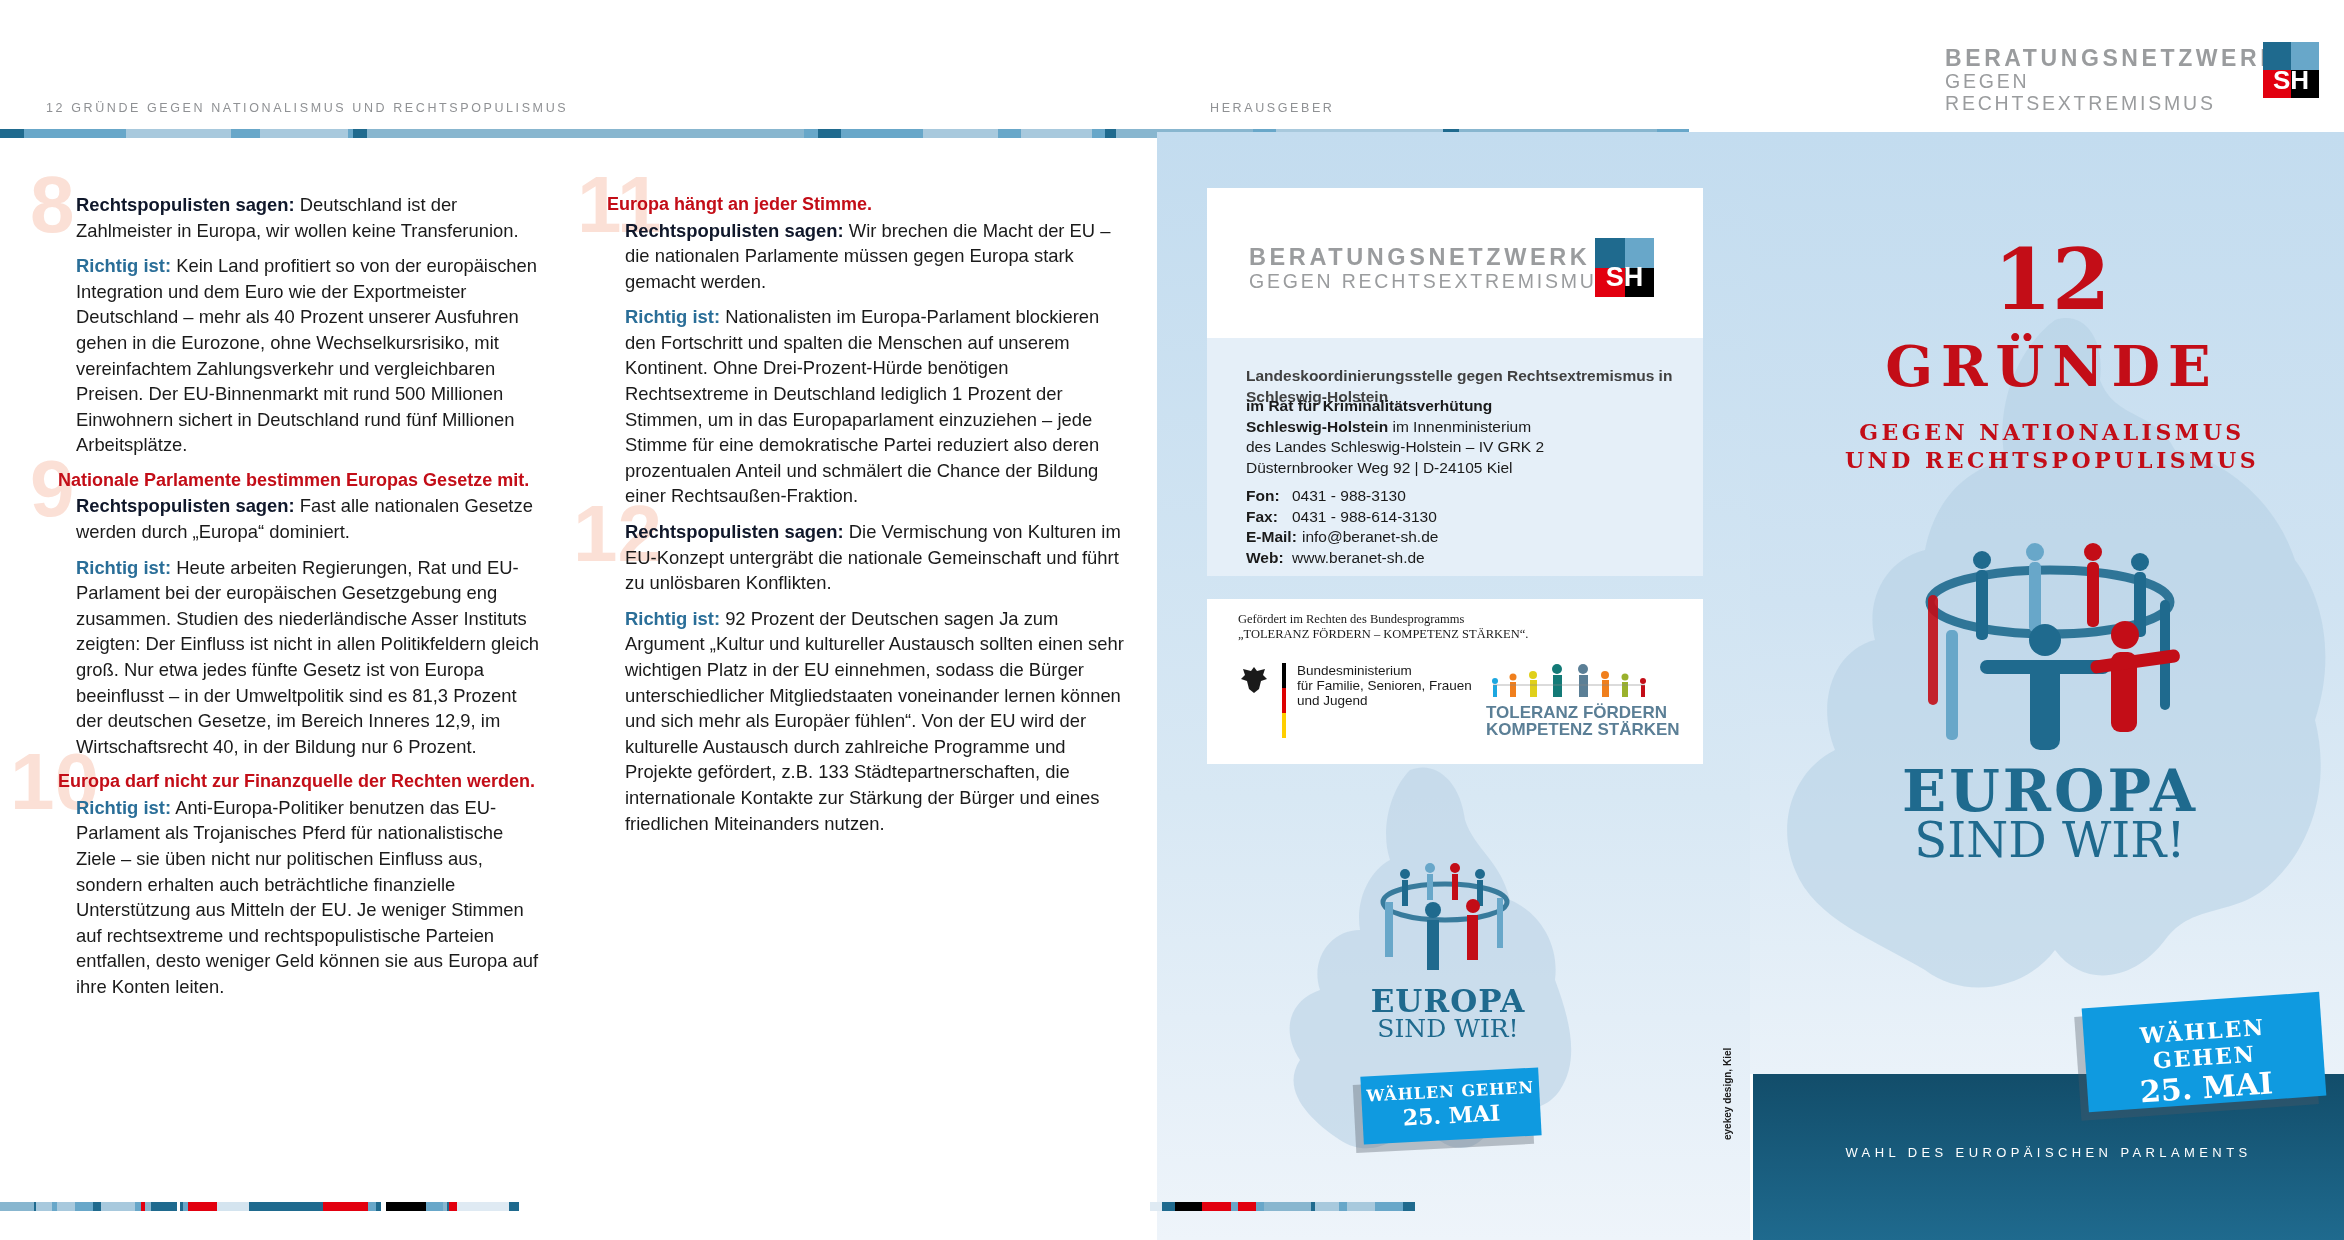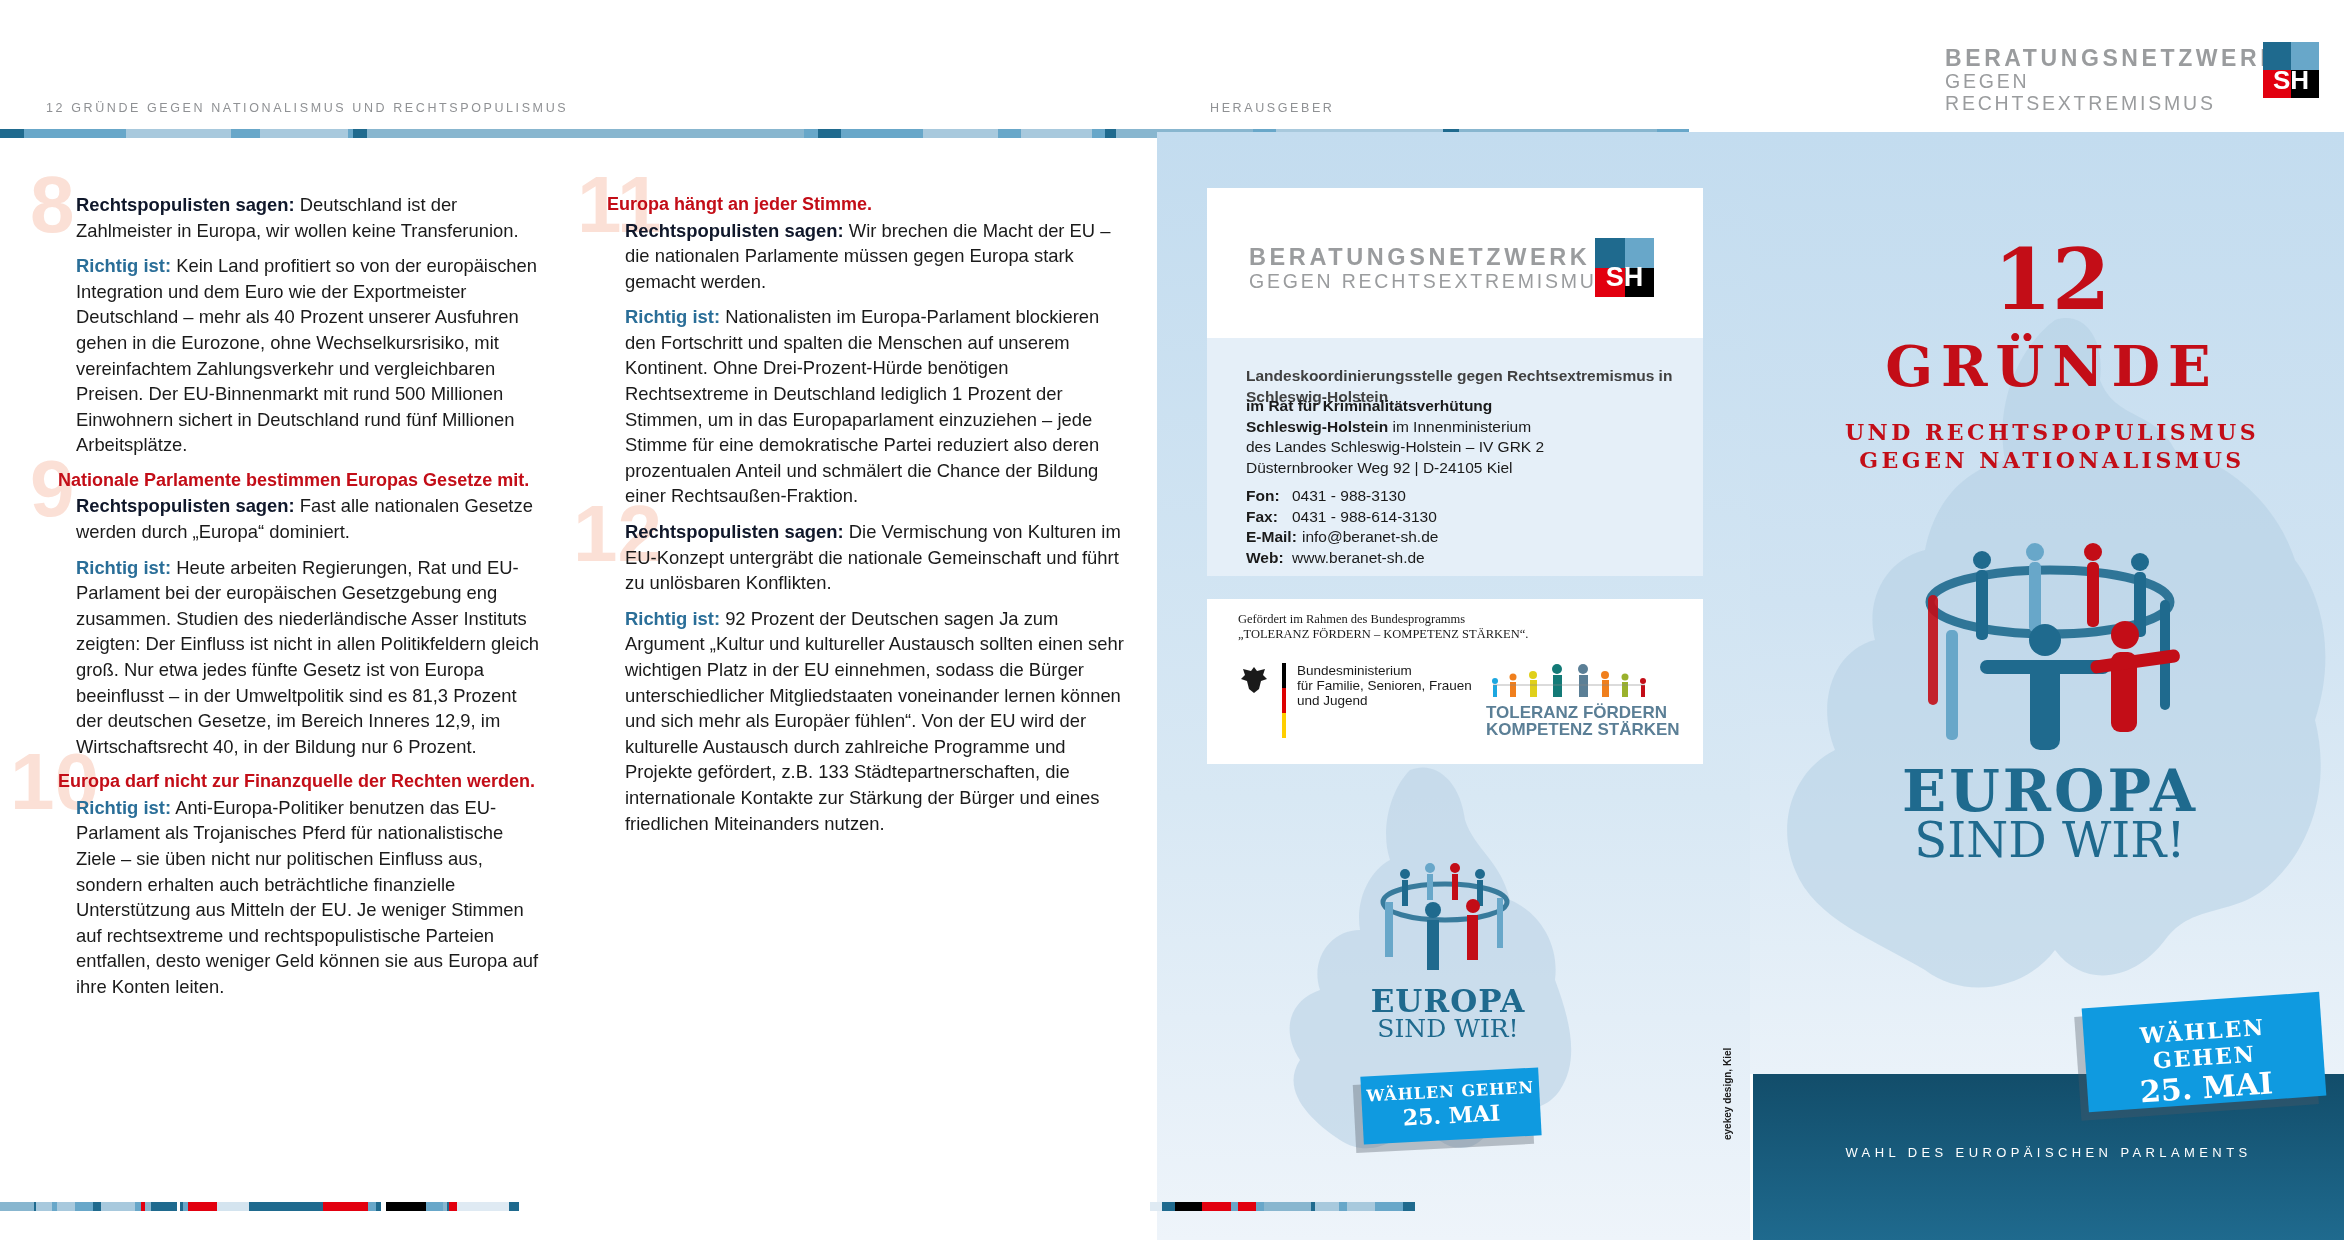--- a/index.html
+++ b/index.html
@@ -140,21 +140,21 @@
   <div class="contact" style="left:39px;top:148px;">
     <div><b style="display:inline-block;width:46px;">Fon:</b><span>0431 - 988-3130</span></div>
     <div><b style="display:inline-block;width:46px;">Fax:</b><span>0431 - 988-614-3130</span></div>
     <div><b style="display:inline-block;width:56px;">E-Mail:</b><span>info@beranet-sh.de</span></div>
     <div><b style="display:inline-block;width:46px;">Web:</b><span>www.beranet-sh.de</span></div>
   </div>
 </div>
 
 <div class="card" style="left:1207px;top:599px;width:496px;height:165px;">
   <div class="abs" style="left:31px;top:13px;font-family:'Liberation Serif',serif;font-size:12.5px;line-height:15px;color:#1a1a1a;">
-    <div>Gefördert im Rahmen des Bundesprogramms</div>
+    <div>Gefördert im Rechten des Bundesprogramms</div>
     <div>„TOLERANZ FÖRDERN – KOMPETENZ STÄRKEN“.</div>
   </div>
   <svg class="abs" style="left:32px;top:66px;" width="30" height="30" viewBox="0 0 30 30">
     <path d="M15 2 L18 6 L26 4 L24 10 L28 14 L22 16 L20 24 L15 28 L10 24 L8 16 L2 14 L6 10 L4 4 L12 6 Z" fill="#1a1a1a"></path>
   </svg>
   <div class="abs" style="left:75px;top:64px;width:4px;height:75px;display:flex;flex-direction:column;">
     <span style="flex:1;background:#000"></span>
       <span style="flex:1;background:#dd0000"></span>
       <span style="flex:1;background:#ffce00"></span>
   </div>
@@ -217,22 +217,22 @@
 <div class="abs" style="left:1722px;top:1140px;transform:rotate(-90deg);transform-origin:left top;font-family:'Liberation Sans',sans-serif;font-weight:bold;font-size:10px;color:#1a1a1a;white-space:nowrap;">eyekey design, Kiel</div>
 
 <div class="cover-bg"></div>
 <svg class="map" style="left:1755px;top:300px;" width="589" height="720" viewBox="0 0 589 720">
   <path d="M300 20 C330 10 350 40 345 80 C360 120 400 110 420 150 C470 160 520 200 540 260 C570 300 580 360 560 420 C575 480 560 540 520 580 C480 620 440 600 410 640 C380 680 330 690 300 650 C270 690 210 700 170 670 C120 640 60 620 40 570 C20 520 40 470 80 450 C60 400 80 350 120 340 C110 300 130 260 170 250 C180 200 210 170 250 160 C240 110 260 50 300 20 Z" fill="#b5cfe4" opacity="0.55"></path>
 </svg>
 
 <div class="abs slab" style="left:1760px;top:236px;width:584px;text-align:center;color:#c30d17;font-size:84px;line-height:88px;">12</div>
 <div class="abs slab" style="left:1760px;top:336px;width:584px;text-align:center;color:#c30d17;font-size:56px;line-height:60px;letter-spacing:8px;">GRÜNDE</div>
 <div class="abs slab" style="left:1760px;top:418px;width:584px;text-align:center;color:#c30d17;font-size:22px;line-height:28px;letter-spacing:3.5px;">
+  <div>GEGEN NATIONALISMUS</div>
   <div>UND RECHTSPOPULISMUS</div>
-  <div>GEGEN NATIONALISMUS</div>
 </div>
 
 <svg class="abs" style="left:1910px;top:540px;" width="280" height="210" viewBox="0 0 280 210">
   <ellipse cx="140" cy="62" rx="120" ry="32" fill="none" stroke="#1f6a8e" stroke-width="9" opacity="0.9"></ellipse>
   <g>
     <circle cx="72" cy="20" r="9" fill="#1f6a8e"></circle>
       <rect x="66" y="30" width="12" height="70" rx="5" fill="#1f6a8e"></rect>
     <circle cx="125" cy="12" r="9" fill="#68a7c9"></circle>
       <rect x="119" y="22" width="12" height="70" rx="5" fill="#68a7c9"></rect>
     <circle cx="183" cy="12" r="9" fill="#c30d17"></circle>

